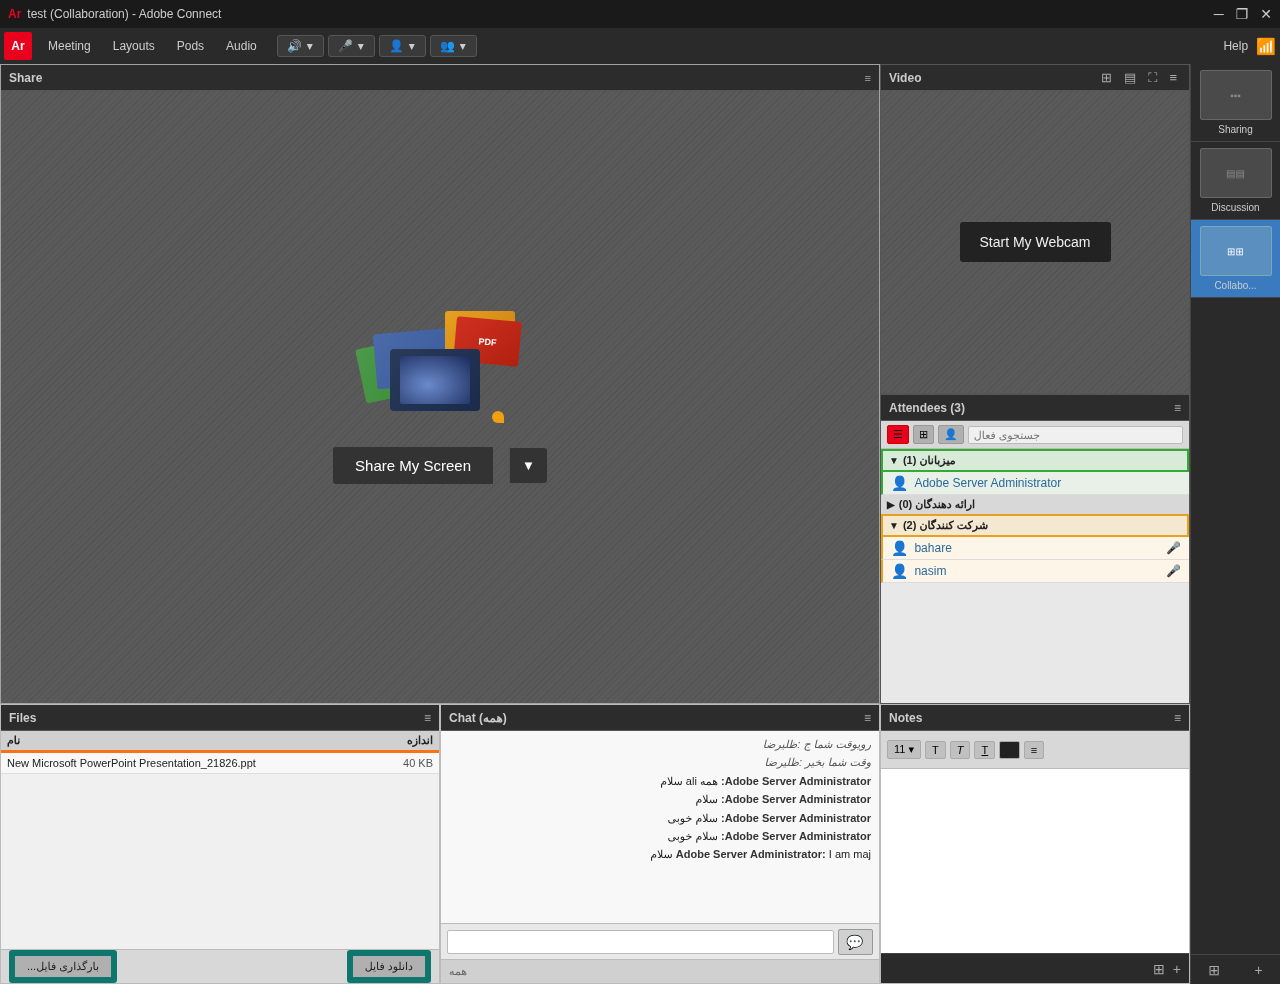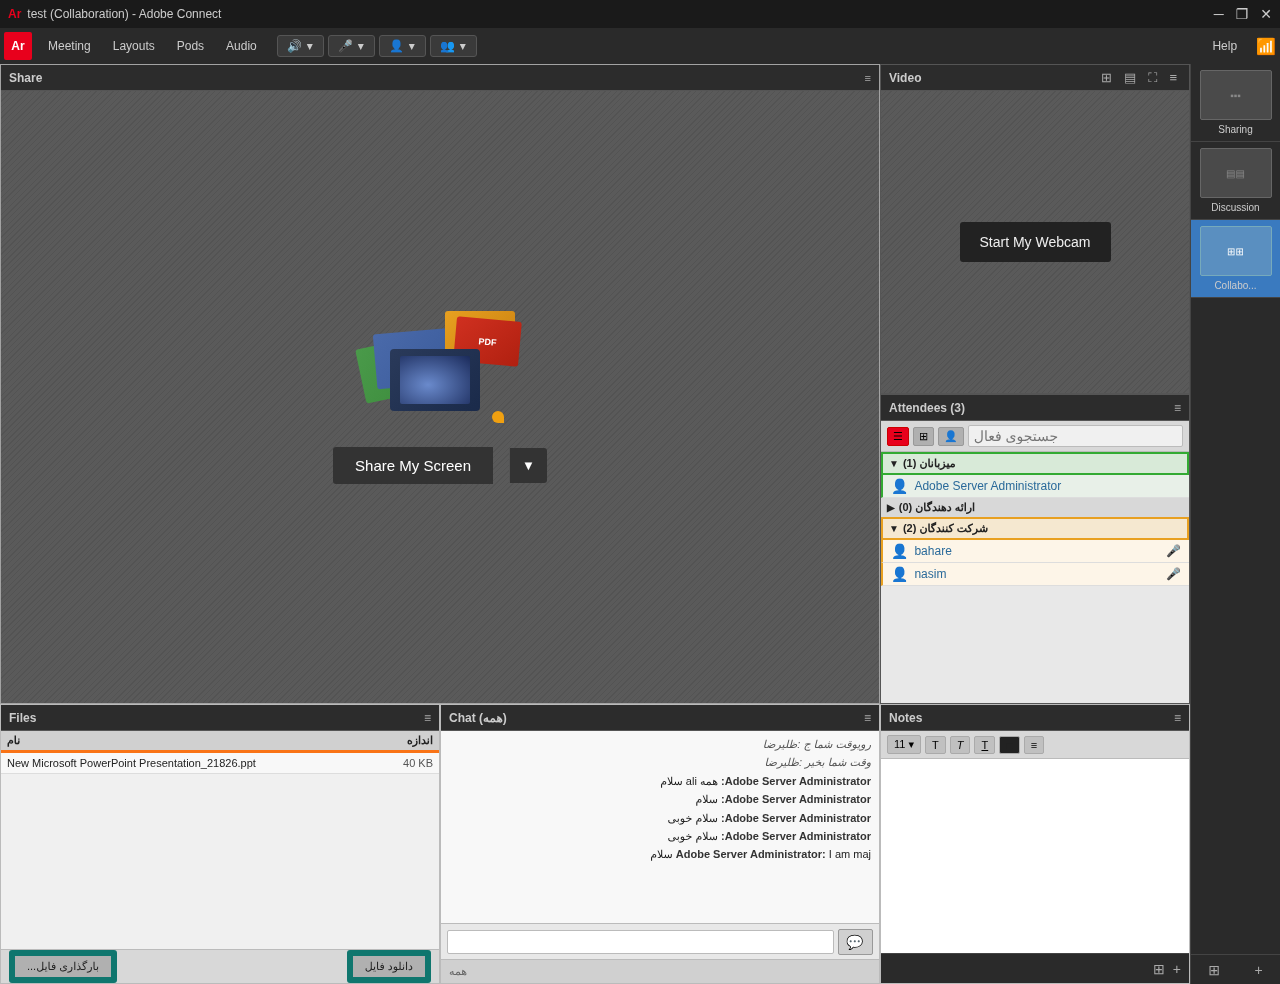--- a/index.html
+++ b/index.html
@@ -19,21 +19,21 @@
       padding: 0 4px; gap: 2px;
     }
     .adobe-logo {
       width: 28px; height: 28px; background: #e8001c; display: flex; align-items: center;
       justify-content: center; color: white; font-weight: bold; font-size: 12px; margin-right: 4px; border-radius: 2px;
     }
     .menu-item {
       color: #ccc; padding: 4px 10px; cursor: pointer; font-size: 12px; border-radius: 2px;
     }
     .menu-sep { flex: 1; }
-    .menu-controls { display: flex; align-items: center; gap: 19px; color: #ccc; }
+    .menu-controls { display: flex; align-items: center; gap: 8px; color: #ccc; }
     .ctrl-btn {
       background: #3a3a3a; border: 1px solid #555; border-radius: 3px;
       color: #ccc; padding: 3px 10px; cursor: pointer; display: flex; align-items: center; gap: 4px; font-size: 12px;
     }
 
     
     #main {
       display: grid;
       grid-template-columns: 880px 1fr 90px;
       grid-template-rows: 640px 1fr;
@@ -93,21 +93,21 @@
     #video-panel2 { flex: 0 0 330px; background: #5a5a5a; display: flex; flex-direction: column; border: 1px solid #555; }
     #attendees-panel2 { flex: 1; background: #e8e8e8; display: flex; flex-direction: column; border: 1px solid #555; }
 
     .attendees-toolbar {
       display: flex; align-items: center; padding: 4px 6px; gap: 4px; background: #d8d8d8; border-bottom: 1px solid #bbb;
     }
     .att-tb-btn {
       background: #b0b0b0; border: 1px solid #999; border-radius: 2px; padding: 2px 5px; cursor: pointer; font-size: 11px;
     }
     .att-tb-btn.active { background: #e8001c; border-color: #c00; }
-    .att-search { flex: 1; background: #f0f0f0; border: 1px solid #bbb; border-radius: 2px; padding: 2px 5px; font-size: 14px; color: #999; }
+    .att-search { flex: 1; background: #f0f0f0; border: 1px solid #bbb; border-radius: 2px; padding: 2px 5px; font-size: 11px; color: #999; }
     .section-header {
       display: flex; align-items: center; padding: 3px 6px; font-size: 11px; font-weight: bold;
       background: #d0d0d0; cursor: pointer; user-select: none;
     }
     .section-header.host { border: 2px solid #3a3; background: #d8ead8; }
     .section-header.participants { border: 2px solid #e8a020; background: #f5e8d0; }
     .section-chevron { margin-right: 4px; font-size: 10px; }
 
     .attendee-row {
       display: flex; align-items: center; padding: 3px 8px; font-size: 12px; background: #f0f0f0;
@@ -156,21 +156,21 @@
     .chat-msg.system { color: #555; font-style: italic; }
     .chat-msg .sender { font-weight: bold; color: #333; }
     .chat-input-row { height: 36px; display: flex; align-items: center; padding: 4px 6px; gap: 4px; border-top: 1px solid #bbb; background: #e8e8e8; }
     .chat-input { flex: 1; border: 1px solid #bbb; border-radius: 2px; padding: 4px 6px; font-size: 12px; background: #fff; }
     .chat-send-btn { background: #d0d0d0; border: 1px solid #999; border-radius: 2px; padding: 4px 8px; cursor: pointer; font-size: 14px; }
     .chat-footer { height: 24px; background: #d0d0d0; display: flex; align-items: center; padding: 0 8px; font-size: 11px; color: #666; border-top: 1px solid #bbb; }
 
     
     #notes-panel { background: #f0f0f0; display: flex; flex-direction: column; border: 1px solid #bbb; }
     .notes-header { height: 26px; background: #2c2c2c; display: flex; align-items: center; justify-content: space-between; padding: 0 8px; color: #ccc; font-size: 12px; font-weight: bold; border-bottom: 1px solid #555; }
-    .notes-toolbar { height: 28px; background: #d8d8d8; display: flex; align-items: center; padding: 0 6px; gap: 4px; border-bottom: 1px solid #bbb; }
+    .notes-toolbar { height: 38px; background: #d8d8d8; display: flex; align-items: center; padding: 0 6px; gap: 4px; border-bottom: 1px solid #bbb; }
     .notes-tb-btn { background: #c0c0c0; border: 1px solid #aaa; border-radius: 2px; padding: 2px 6px; cursor: pointer; font-size: 11px; }
     .notes-content { flex: 1; background: #fff; padding: 6px; font-size: 12px; }
     .notes-footer { height: 30px; background: #2a2a2a; display: flex; align-items: center; justify-content: flex-end; padding: 0 8px; gap: 8px; border-top: 1px solid #444; }
     .notes-footer-btn { background: none; border: none; color: #aaa; cursor: pointer; font-size: 14px; }
 
     
     ::-webkit-scrollbar { width: 8px; }
     ::-webkit-scrollbar-track { background: #ddd; }
     ::-webkit-scrollbar-thumb { background: #aaa; border-radius: 4px; }
 

